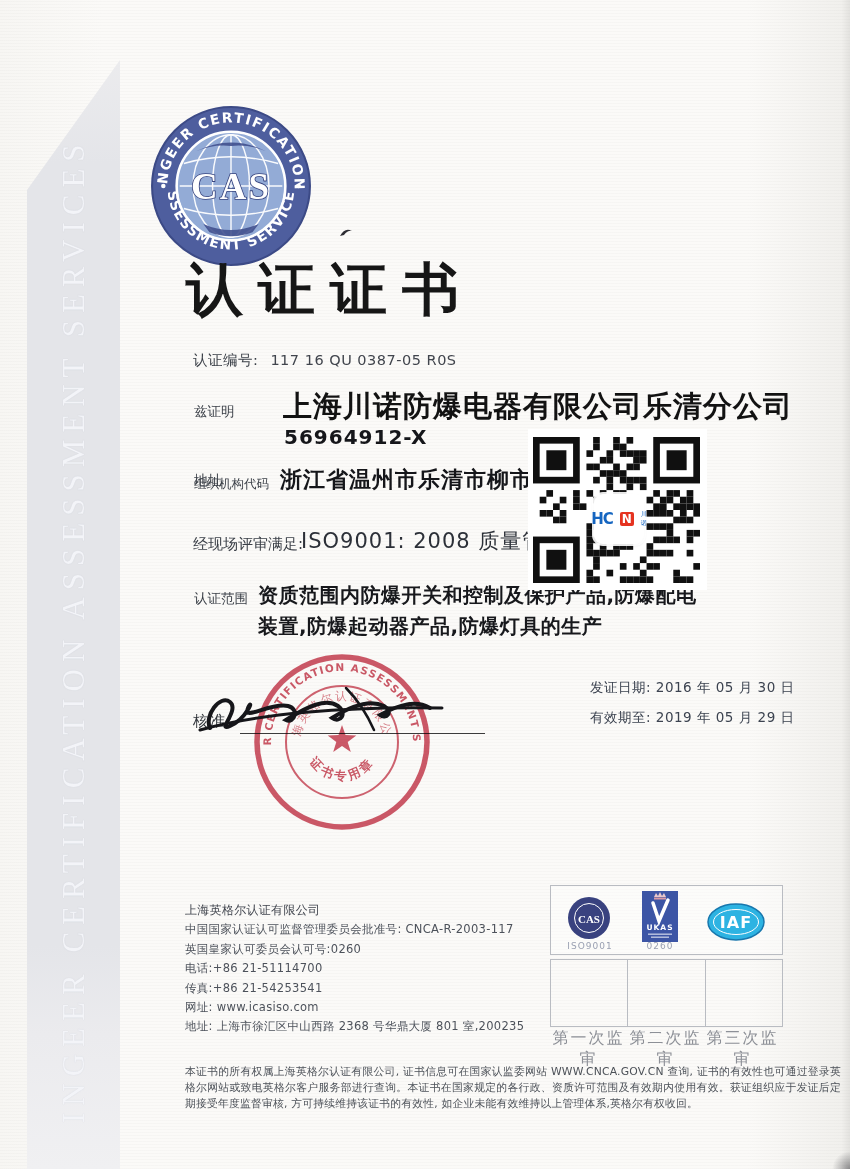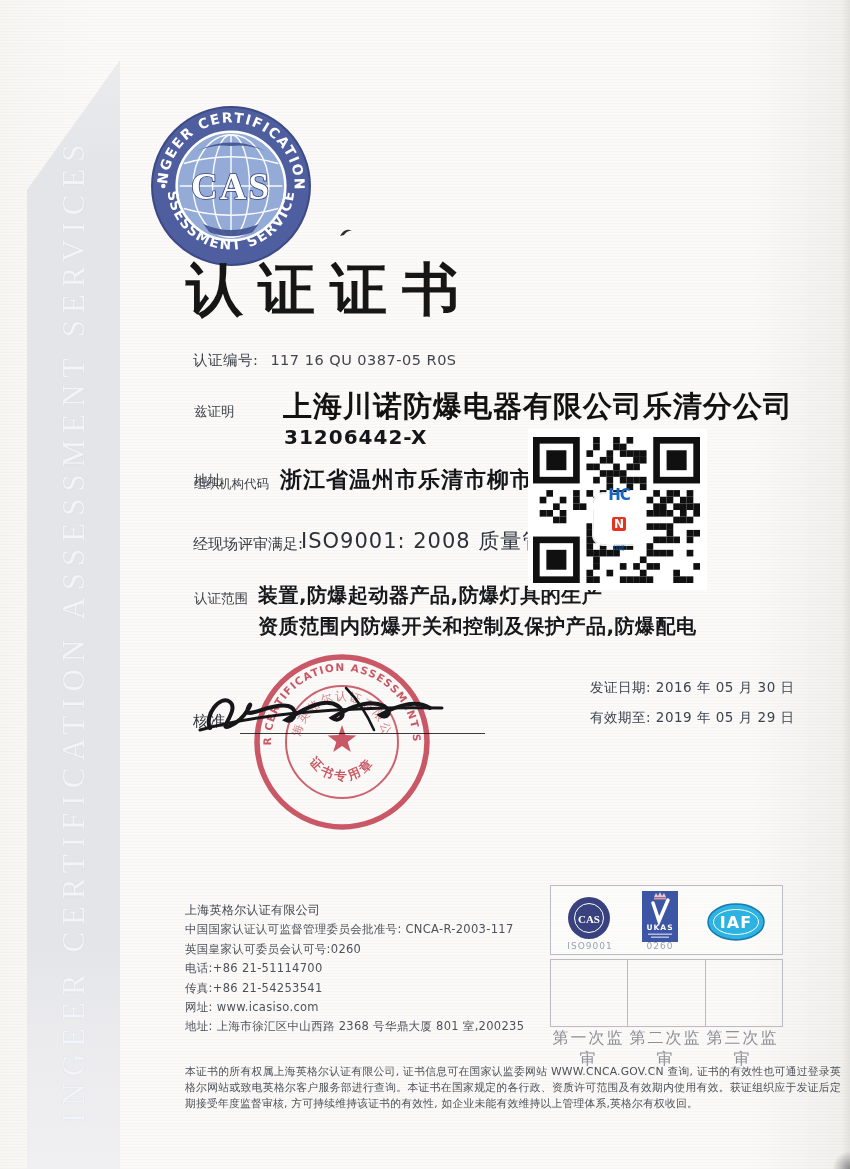--- a/index.html
+++ b/index.html
@@ -44,21 +44,21 @@
   .scope-lbl{left:194px;top:590px;font-size:13.5px;}
   .scope{left:258px;top:580px;font-size:20px;font-weight:bold;color:#17181c;line-height:31px;letter-spacing:0.5px;}
   .dates{left:590px;top:672px;font-size:13.5px;color:#3c4350;line-height:30px;letter-spacing:0.5px;}
   .approve-lbl{left:193px;top:712px;font-size:15px;color:#2e3238;letter-spacing:2px;}
   .approve-line{left:240px;top:733px;width:245px;border-bottom:1.2px solid #3b3b3b;height:0;}
   
   .qr-wrap{left:528px;top:429px;width:179px;height:161px;background:#ffffff;}
   .qr-logo{
     left:594px;top:494px;width:50px;height:50px;background:#fff;border-radius:9px;
     box-shadow:0 0 0 2px rgba(255,255,255,0.9),0 1px 3px rgba(0,0,0,0.25);
-    display:flex;align-items:center;justify-content:center;gap:13px;flex-direction:column;
+    display:flex;align-items:center;justify-content:center;gap:7px;
   }
   .qr-logo .hc{color:#1565c0;font-weight:bold;font-size:15px;letter-spacing:-1px;}
   .qr-logo .n{background:#e53320;color:#fff;font-weight:bold;font-size:12px;padding:0 2px;border-radius:2px;}
   .qr-logo .small{color:#1565c0;font-size:6px;}
   
   .finfo{left:185px;top:901px;font-size:11.5px;color:#4d525b;line-height:19.4px;letter-spacing:0.3px;}
   .finfo .first{font-size:12px;color:#41454e;}
   
   .logobox{left:550px;top:885px;width:231px;height:68px;border:1px solid #b9bcc2;background:rgba(255,255,255,0.35);}
   .logo-sub{position:absolute;font-size:9px;color:#9aa0b2;letter-spacing:1px;}
@@ -116,32 +116,32 @@
   <div class="abs title">认证证书</div>
 
   <div class="abs row-certno">
     <span class="lbl">认证编号:</span><span class="val">117 16 QU 0387-05 R0S</span>
   </div>
 
   <div class="abs lbl certify-lbl">兹证明</div>
   <div class="abs company">上海川诺防爆电器有限公司乐清分公司</div>
 
   <div class="abs lbl orgcode-lbl">组织机构代码</div>
-  <div class="abs orgcode">31206442-X</div>
+  <div class="abs orgcode">56964912-X</div>
 
   <div class="abs lbl addr-lbl">地址</div>
   <div class="abs addr">浙江省温州市乐清市柳市镇</div>
 
   <div class="abs lbl audit-lbl">经现场评审满足:</div>
   <div class="abs audit-val">ISO9001: 2008 质量管理</div>
 
   <div class="abs lbl scope-lbl">认证范围</div>
   <div class="abs scope">
+    <div>资质范围内防爆开关和控制及保护产品,防爆配电</div>
     <div>装置,防爆起动器产品,防爆灯具的生产</div>
-    <div>资质范围内防爆开关和控制及保护产品,防爆配电</div>
   </div>
 
   <div class="abs qr-wrap">
     <svg style="position:absolute;left:5px;top:8px;" width="167" height="146" viewBox="0 0 25 22" preserveAspectRatio="none">
         <rect x="9" y="0" width="1" height="1" fill="#101010"></rect>
         <rect x="12" y="0" width="1" height="1" fill="#101010"></rect>
         <rect x="14" y="0" width="1" height="1" fill="#101010"></rect>
         <rect x="9" y="1" width="1" height="1" fill="#101010"></rect>
         <rect x="12" y="1" width="1" height="1" fill="#101010"></rect>
         <rect x="13" y="1" width="1" height="1" fill="#101010"></rect>

